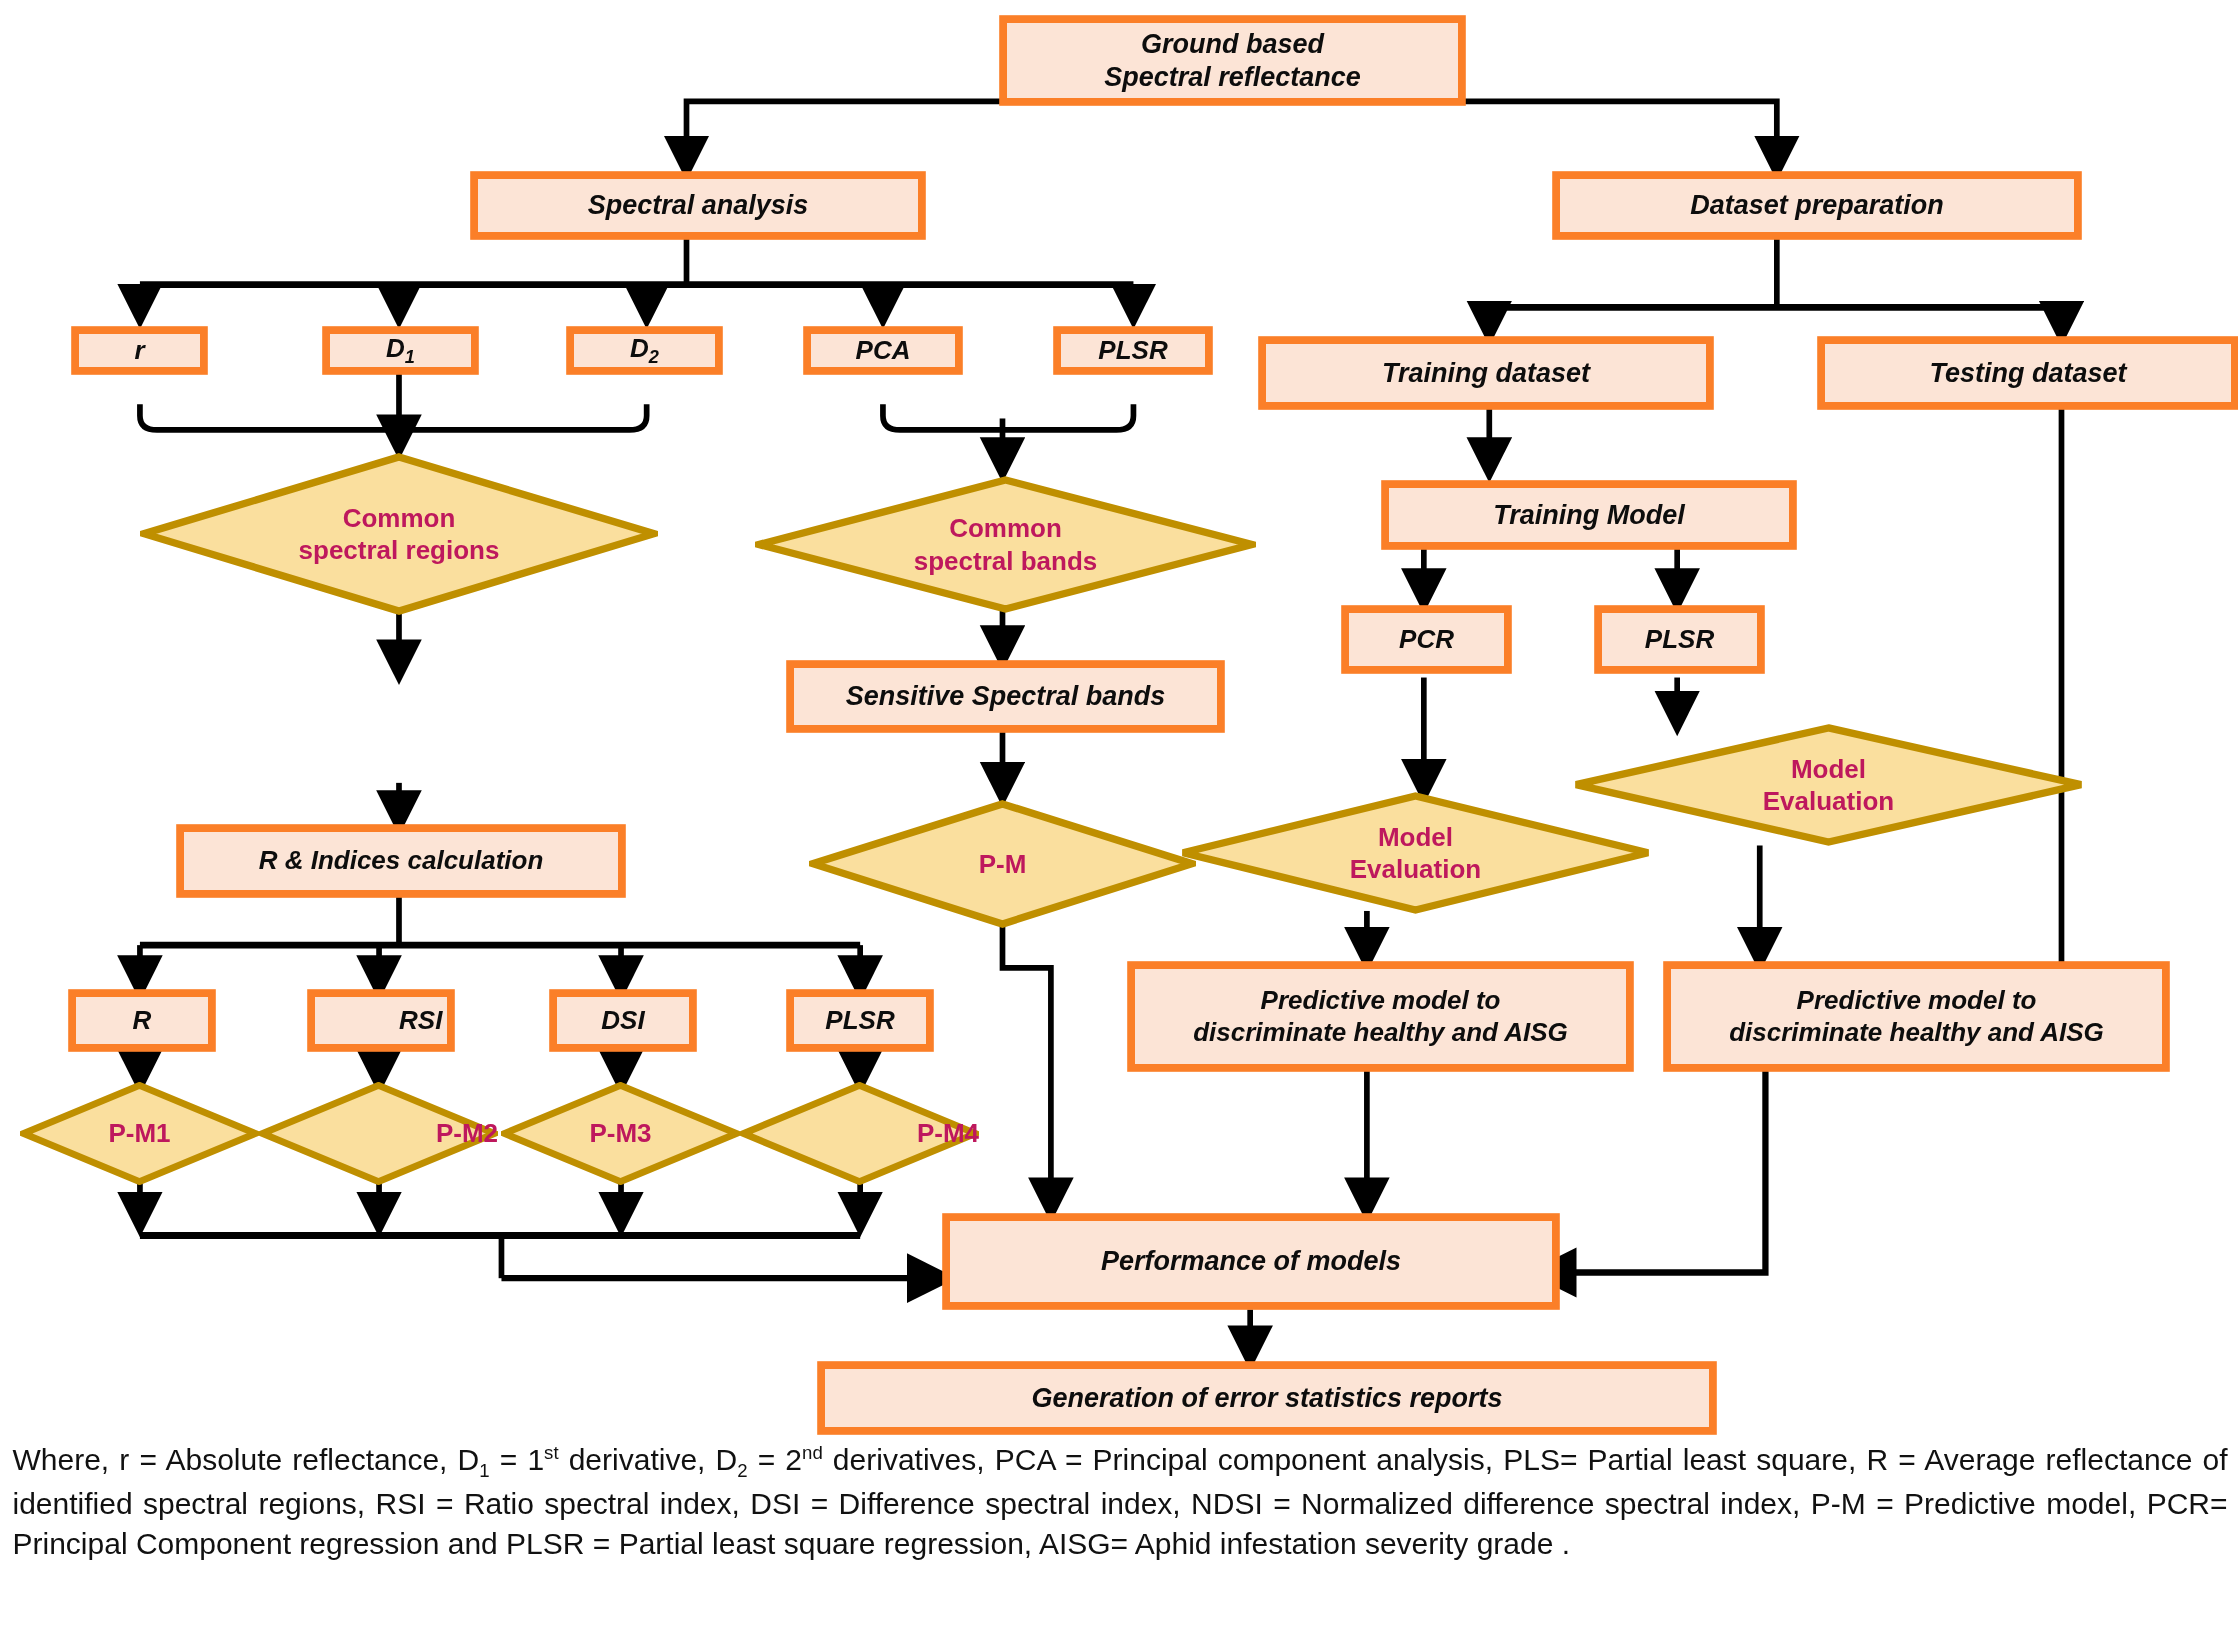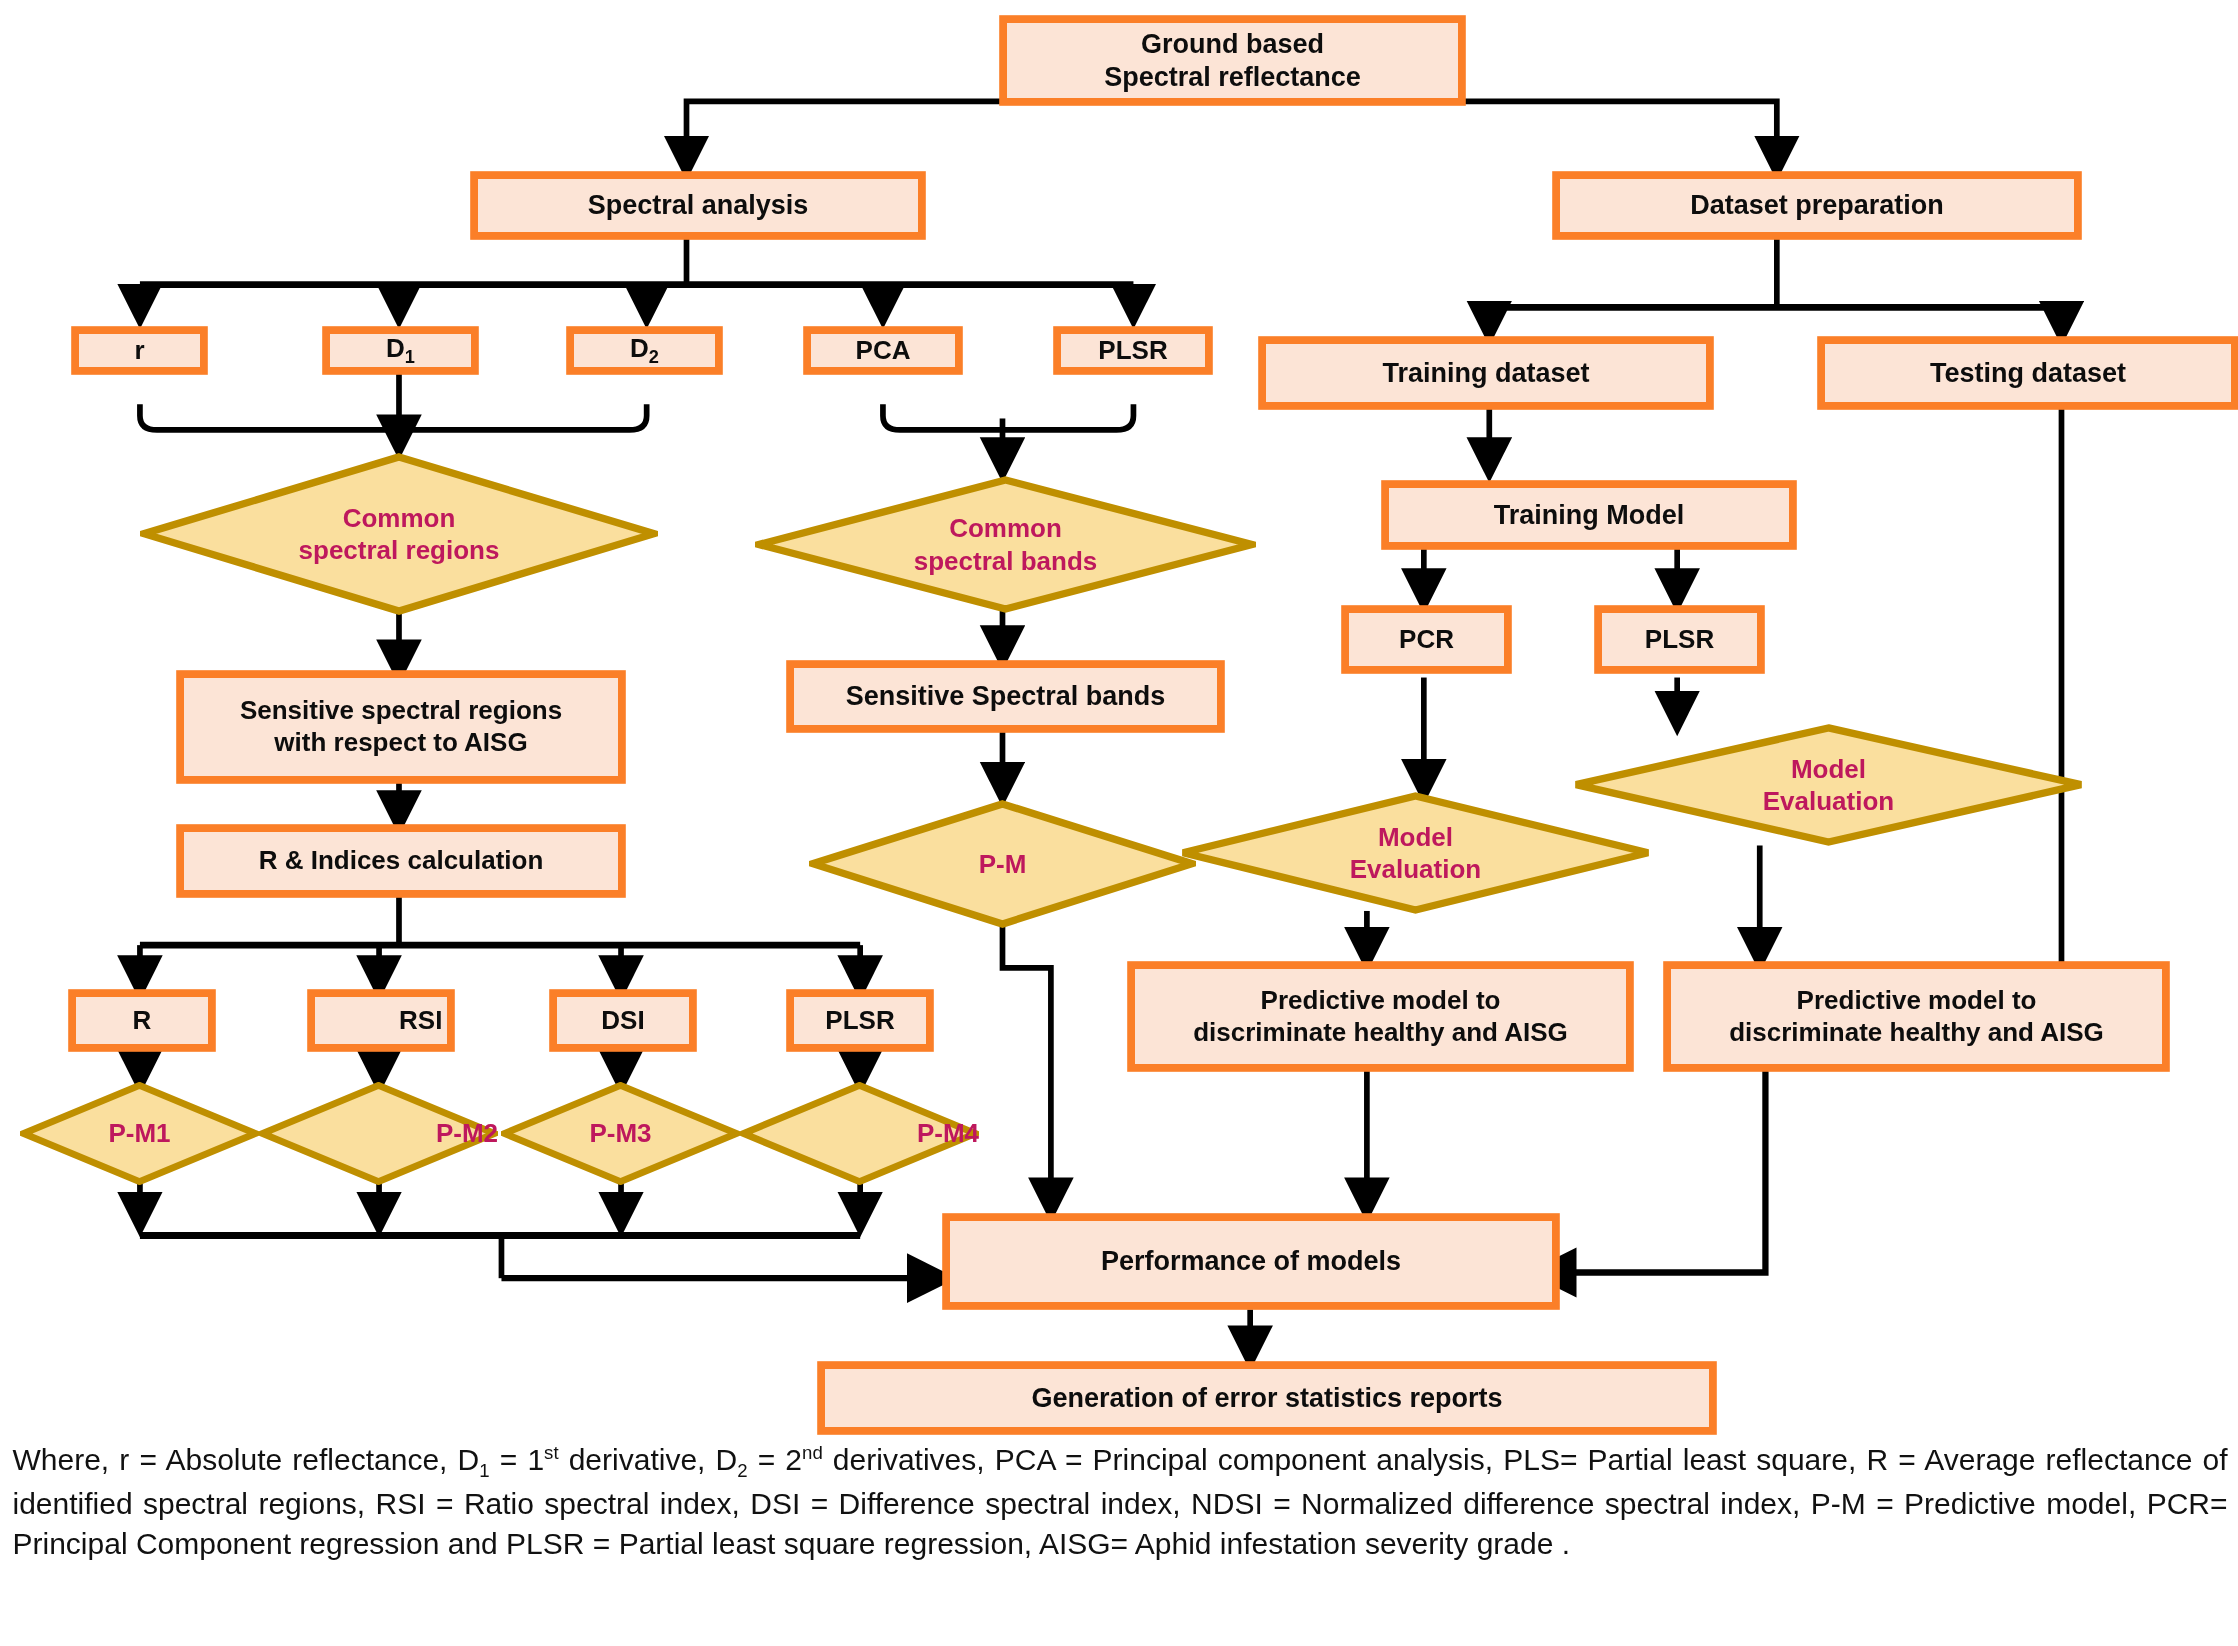--- a/index.html
+++ b/index.html
@@ -8,20 +8,21 @@
   svg#flow{position:absolute;left:0;top:0;width:2239px;height:1646px;}
 
   .node{position:absolute;box-sizing:border-box;display:flex;align-items:center;justify-content:center;text-align:center;}
   .box{
      background:#fce4d6;
      border:5.1px solid #fb7f28;
      box-shadow:0 0 0 2.8px #fb7f28;
      font-weight:bold;color:#0d0d0d;
      line-height:1.22;
      padding:1.1px 4.6px;
+     font-style:italic;
   }
   .box .inner{display:block;width:100%;}
   .dia{background:transparent;}
   .dia .dshape{position:absolute;left:0;top:0;width:100%;height:100%;}
   .dia .dtext{position:relative;z-index:2;width:100%;font-weight:bold;color:#be185d;line-height:1.25;}
 
   .fs-big{font-size:27px;}
   .fs-med{font-size:26px;}
   .fs-dia{font-size:26px;}
 
@@ -181,24 +182,20 @@
     <div class="dtext fs-dia" style="text-align:center;">
       <div>Common</div>
       <div>spectral bands</div>
     </div>
   </div>
 
   <div class="node box fs-big" style="left:1384px;top:483px;width:410px;height:64px;">
     <span class="inner">Training  Model</span>
   </div>
 
-  <div class="node box fs-med" style="left:179px;top:673px;width:444px;height:108px;flex-direction:column;">
-    <span class="inner">Sensitive spectral regions</span>
-    <span class="inner">with respect to AISG</span>
-  </div>
 
   <div class="node box fs-big" style="left:789px;top:663px;width:433px;height:67px;">
     <span class="inner">Sensitive Spectral bands</span>
   </div>
 
   <div class="node box fs-med" style="left:1344px;top:608px;width:165px;height:63px;">
     <span class="inner">PCR</span>
   </div>
 
   <div class="node box fs-med" style="left:1597px;top:608px;width:165px;height:63px;">

